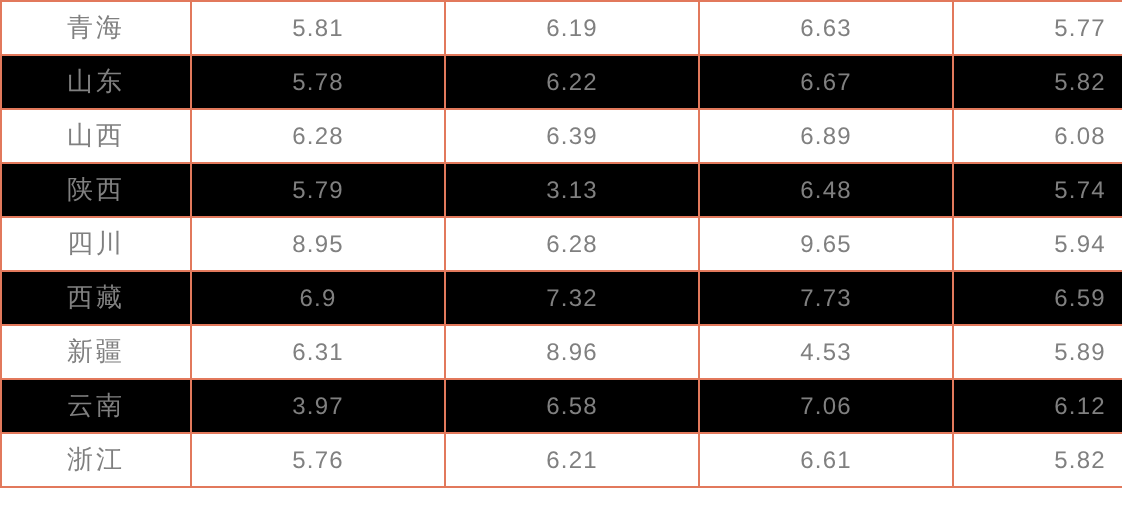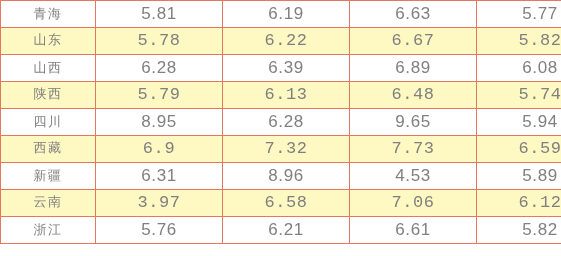--- a/index.html
+++ b/index.html
@@ -28,30 +28,29 @@
     margin: 0;
   }
 
   table.data-table td {
     border: 1px solid #e2795c;
     height: 26px;
     padding: 0 4px;
     text-align: center;
     vertical-align: middle;
     color: #808080;
-    font-size: 17px;
+    font-size: 12px;
     line-height: 26px;
     letter-spacing: 0.6px;
     white-space: nowrap;
     background: #ffffff;
   }
 
   table.data-table tr.row-alt td {
-    background: #fef9c3;
-    font-family: Liberation Mono, monospace;
+    background: #000000;
   }
 
   table.data-table td.col-name {
     width: 86px;
     letter-spacing: 1.5px;
     font-size: 13px;
     margin-top: 36px;
   }
 
   table.data-table td.col-val {
@@ -81,21 +80,21 @@
         <tr>
           <td class="col-name">山西</td>
           <td class="col-val">6.28</td>
           <td class="col-val">6.39</td>
           <td class="col-val">6.89</td>
           <td class="col-val">6.08</td>
         </tr>
         <tr class="row-alt">
           <td class="col-name">陕西</td>
           <td class="col-val">5.79</td>
-          <td class="col-val">6.13</td>
+          <td class="col-val">3.13</td>
           <td class="col-val">6.48</td>
           <td class="col-val">5.74</td>
         </tr>
         <tr>
           <td class="col-name">四川</td>
           <td class="col-val">8.95</td>
           <td class="col-val">6.28</td>
           <td class="col-val">9.65</td>
           <td class="col-val">5.94</td>
         </tr>

